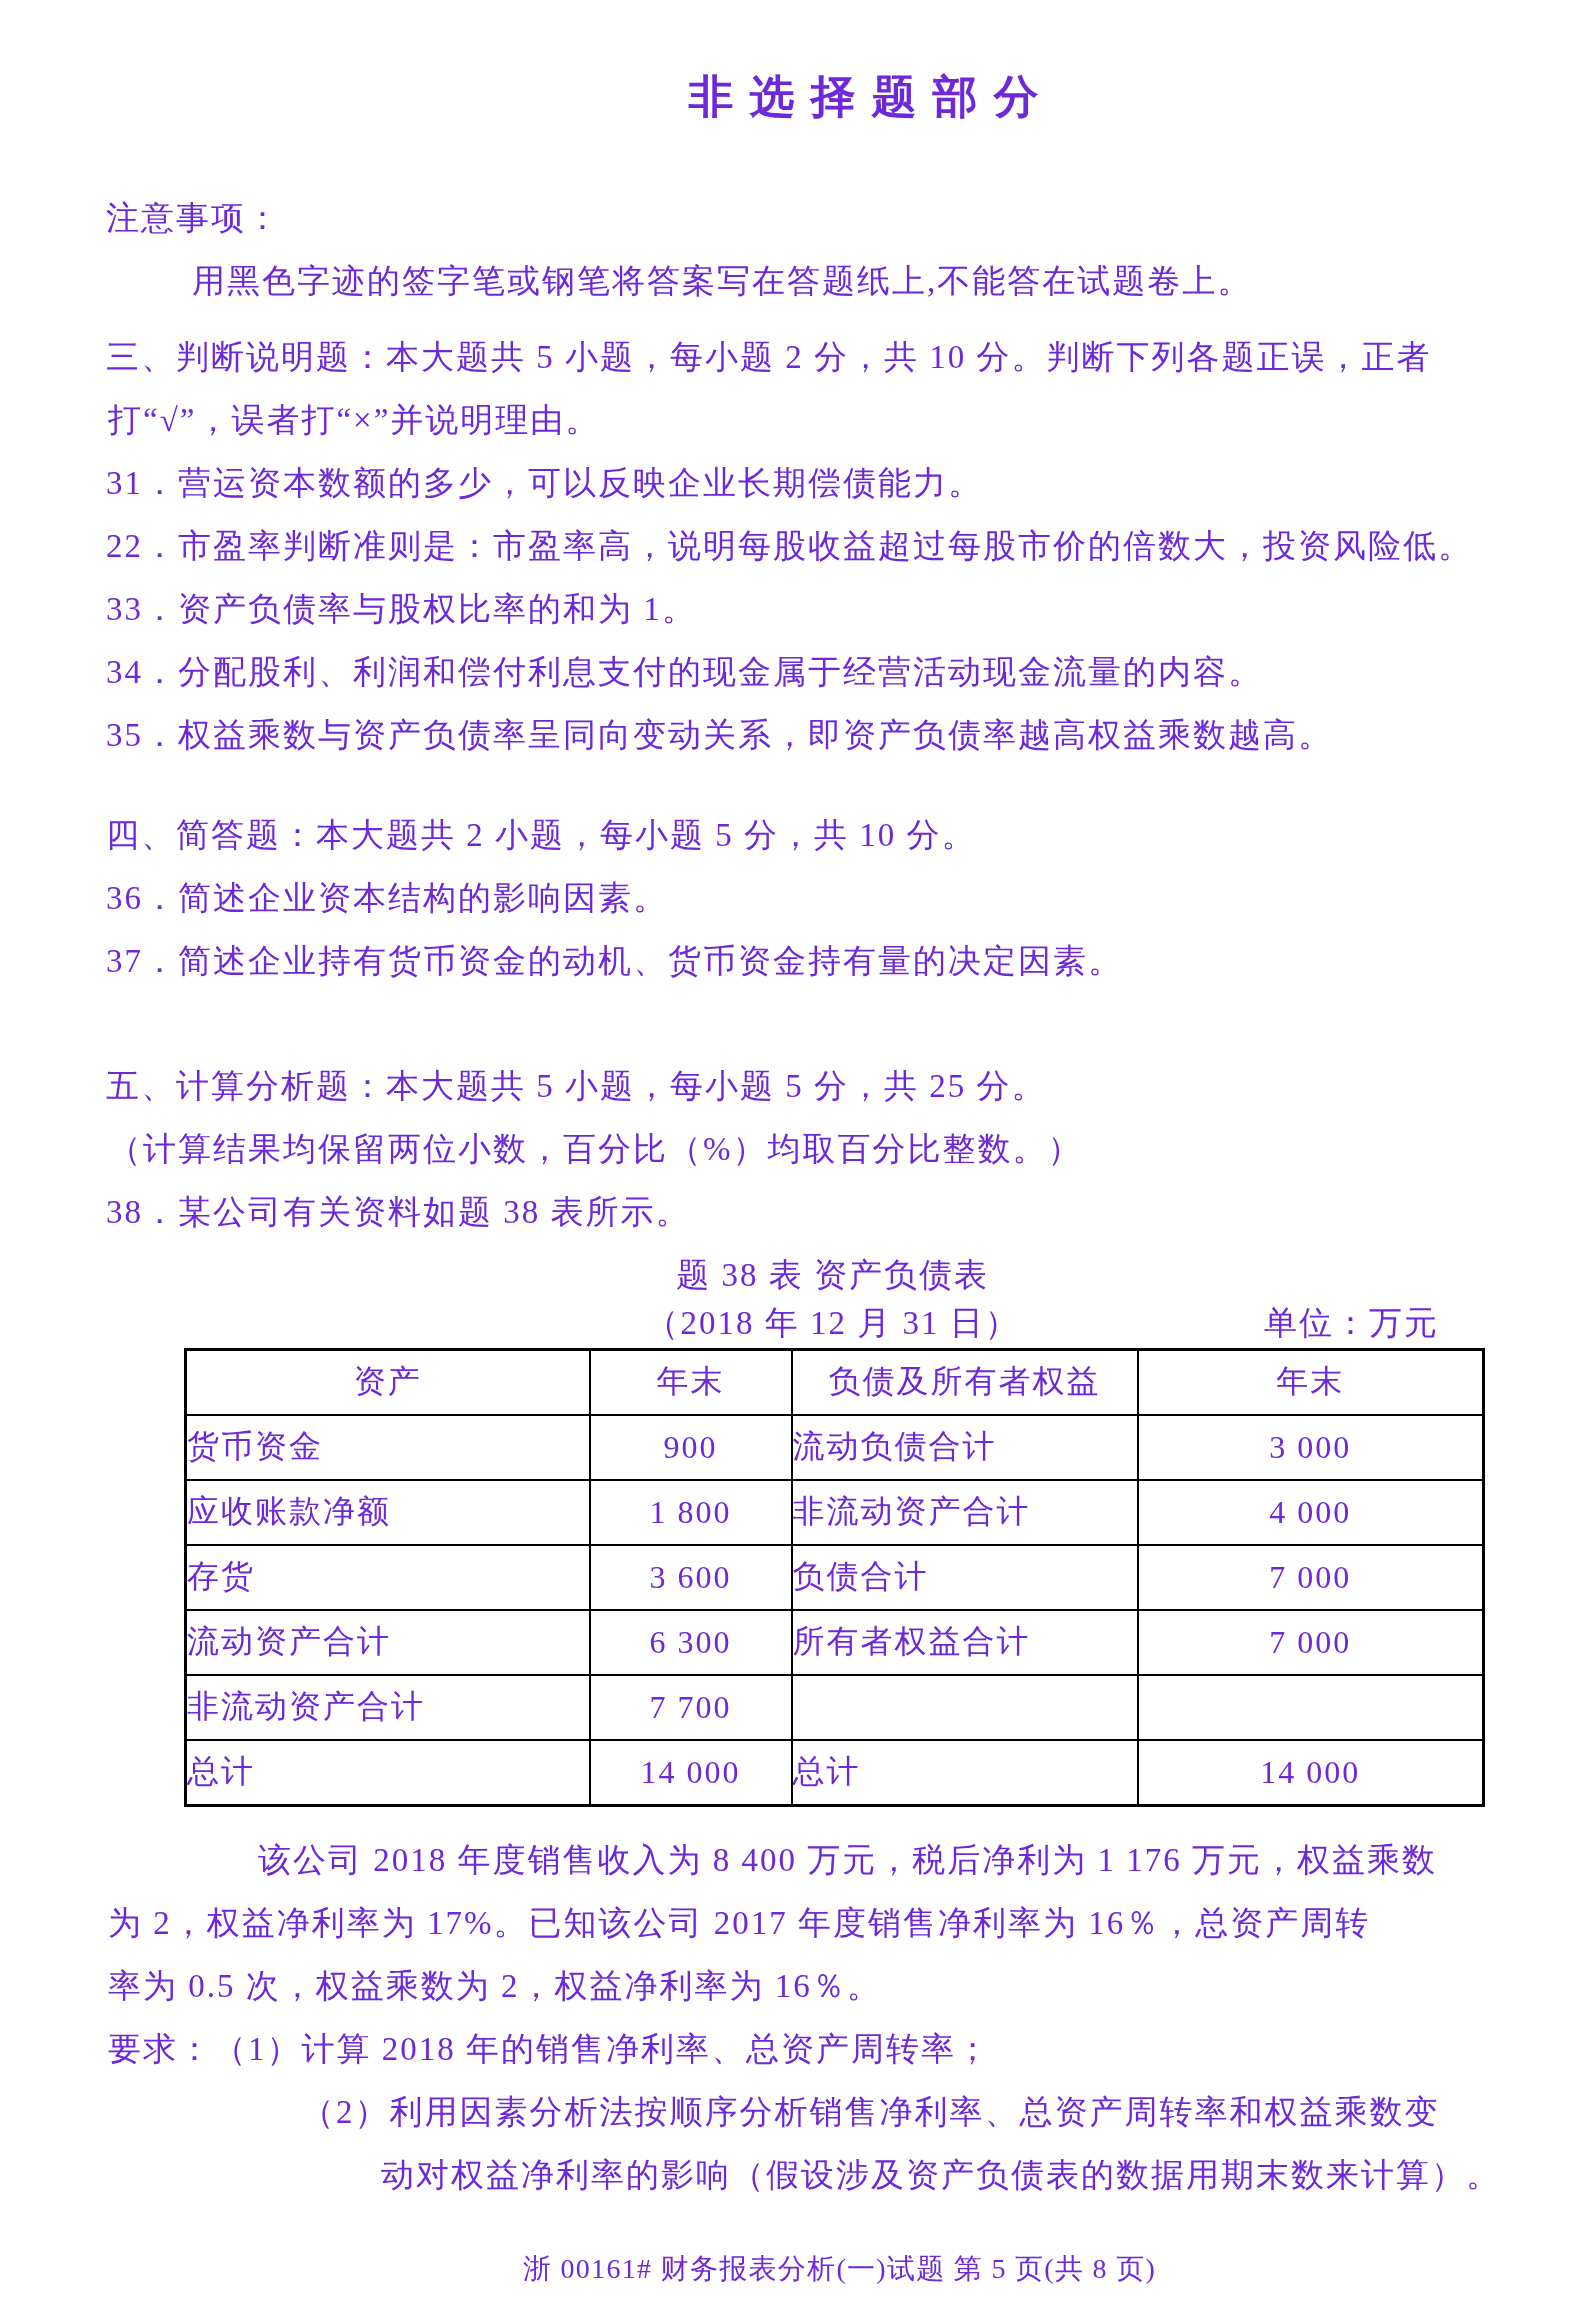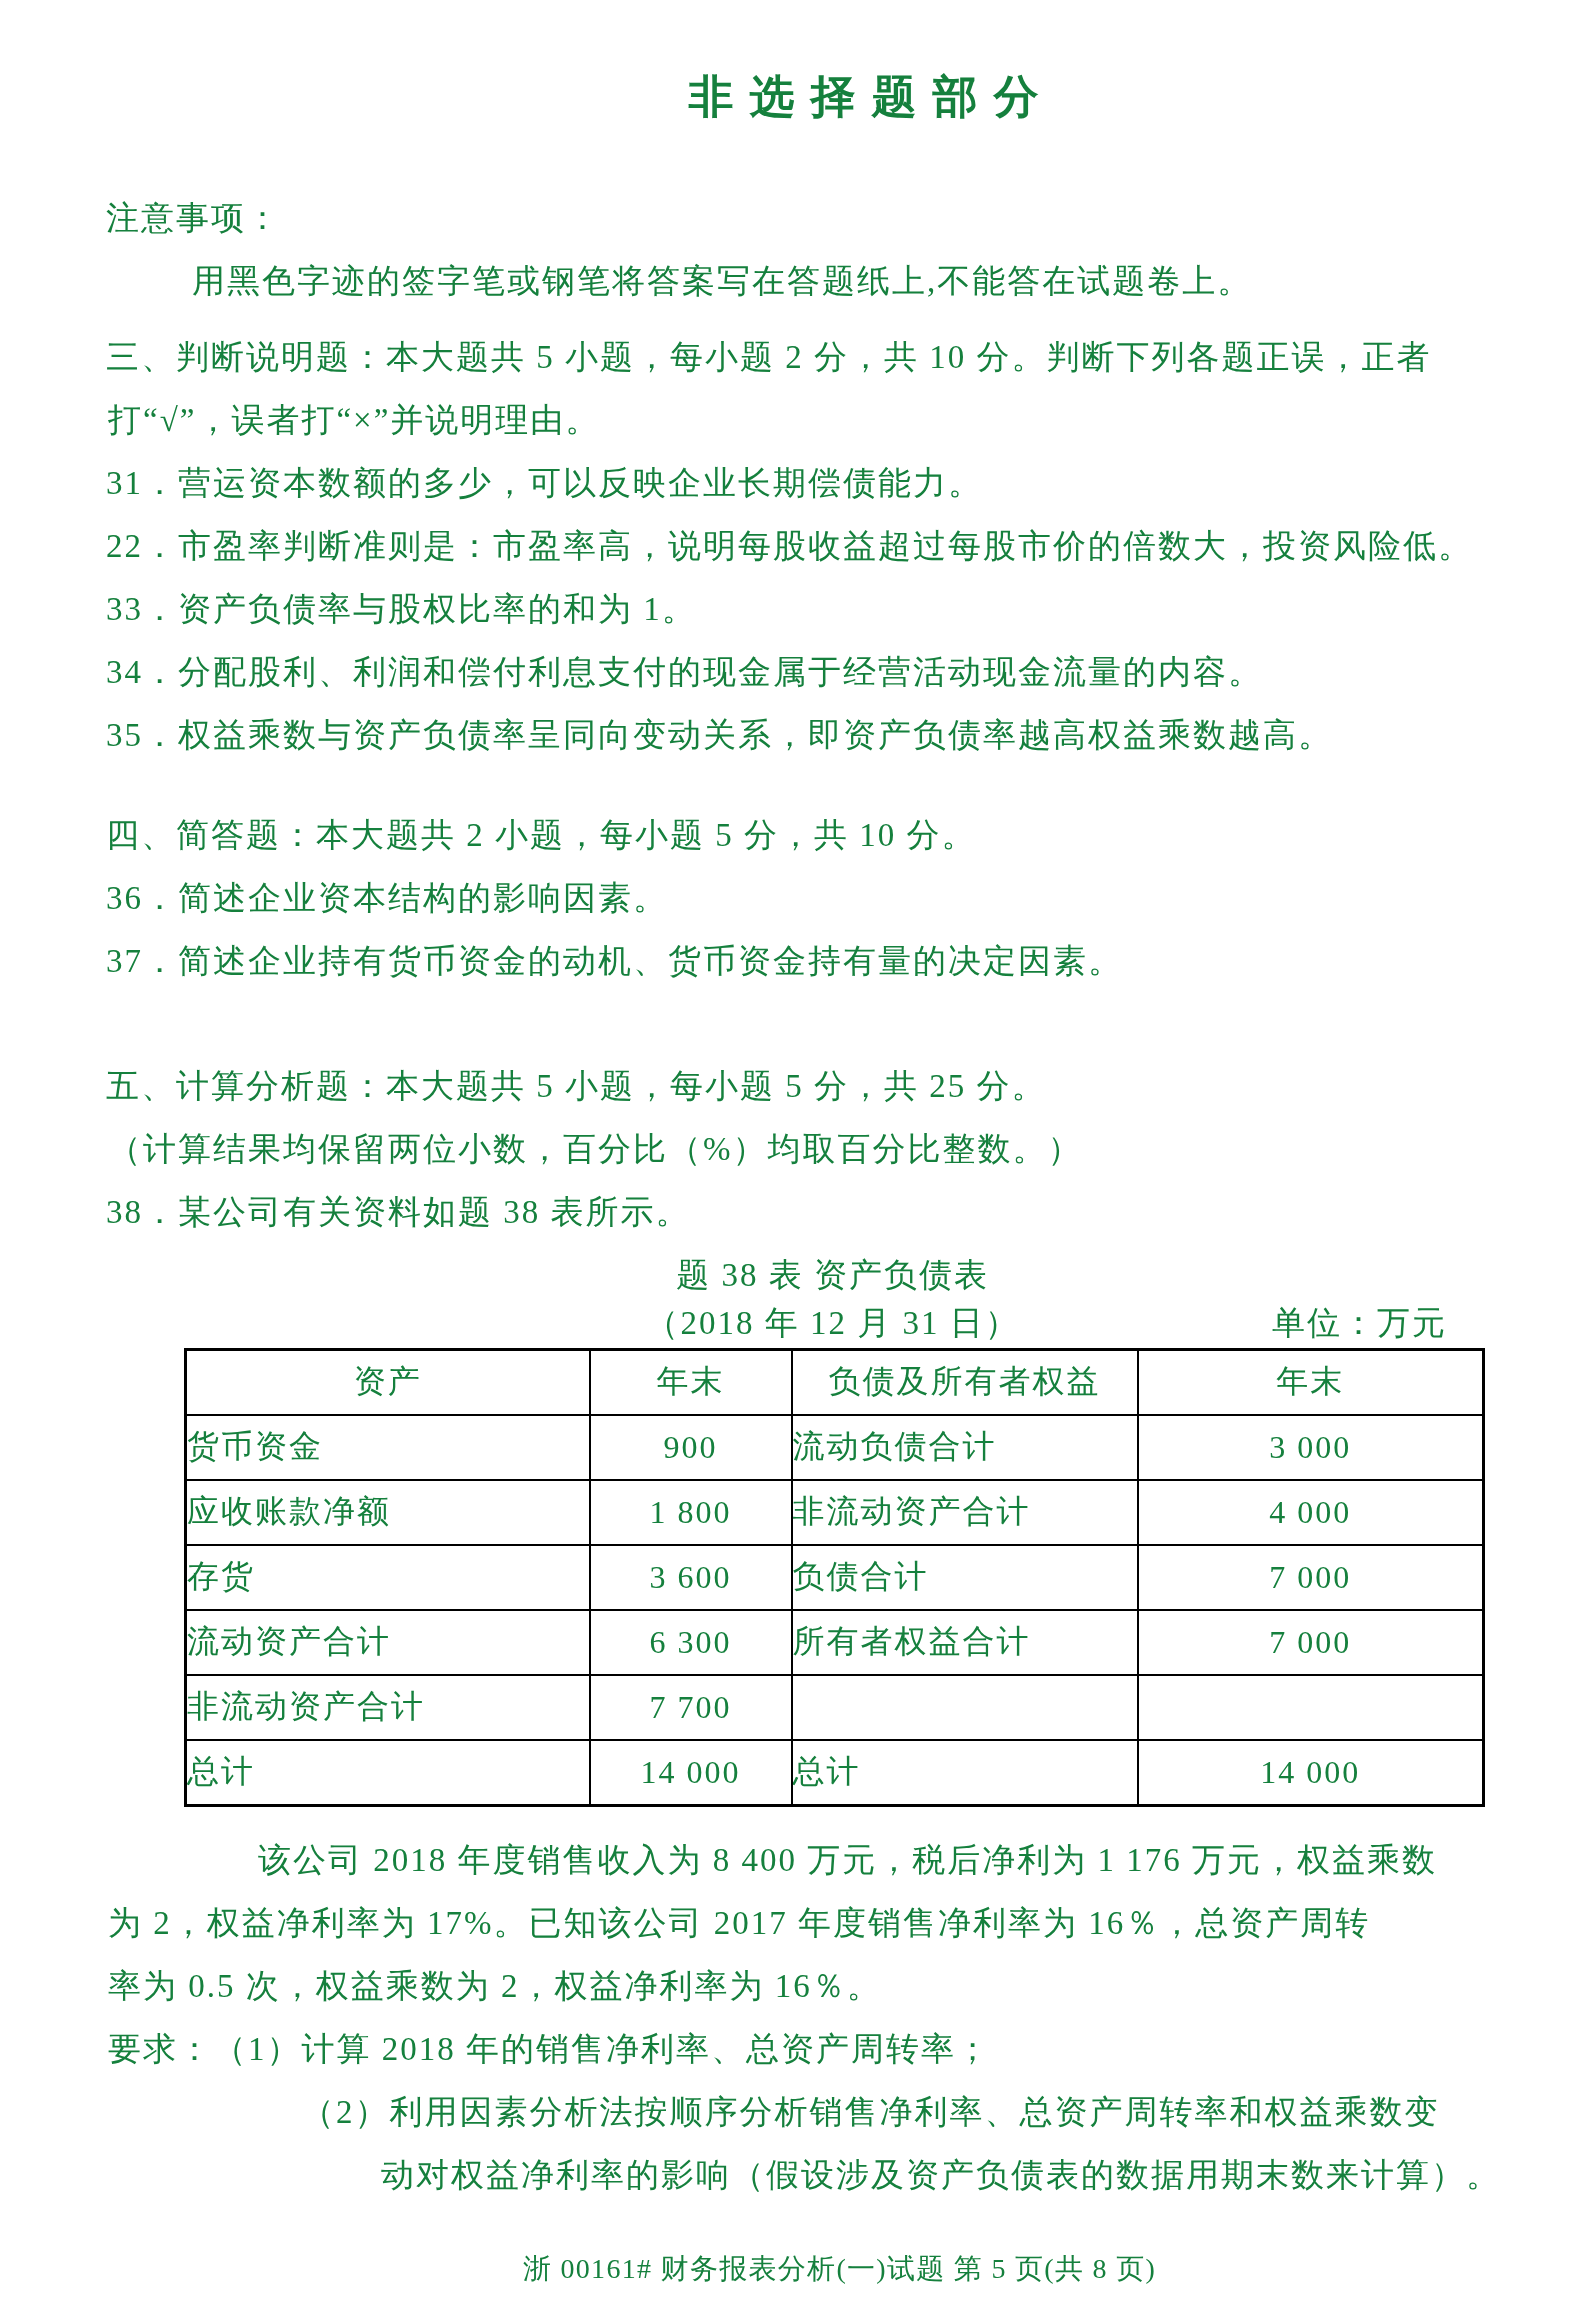--- a/index.html
+++ b/index.html
@@ -1,19 +1,19 @@
 <!DOCTYPE html>
 <html style="font-size:10.6px"><head>
 <meta charset="utf-8">
 <style>
   html,body { margin:0; padding:0; }
   .page {
     position:relative;
     width:1591px; height:2319px;
-    background:#ffffff; color:#15803d;
+    background:#ffffff; color:#6d28d9;
     font-family:"Liberation Serif", serif;
     font-size:33px; letter-spacing:2px;
     overflow:hidden;
   }
   .line { line-height:63px; white-space:nowrap; margin:0; }
 
   .exam-title {
     margin-top:66px; line-height:63px;
     font-size:45px; font-weight:bold; letter-spacing:16px;
     text-align:center; padding-left:152px; white-space:nowrap;
@@ -29,21 +29,21 @@
   .mt-notice { margin-top:58px; }
   .mt-sec3   { margin-top:12.6px; }
   .mt-sec4   { margin-top:37px; }
   .mt-sec5   { margin-top:62px; }
   .mt-para   { margin-top:22px; }
 
   
   .t38-wrap { margin-left:184px; width:1297px; position:relative; }
   .t38-title { line-height:63px; text-align:center; white-space:nowrap; }
   .t38-dateline { position:relative; line-height:33px; text-align:center; white-space:nowrap; }
-  .t38-unit { position:absolute; right:34px; top:0; }
+  .t38-unit { position:absolute; right:42px; top:0; }
 
   table.t38 {
     margin-top:8px;
     width:1297px;
     border-collapse:collapse;
     border:3.3px solid #000;
     table-layout:fixed;
   }
   table.t38 th, table.t38 td {
     border:2px solid #000;

